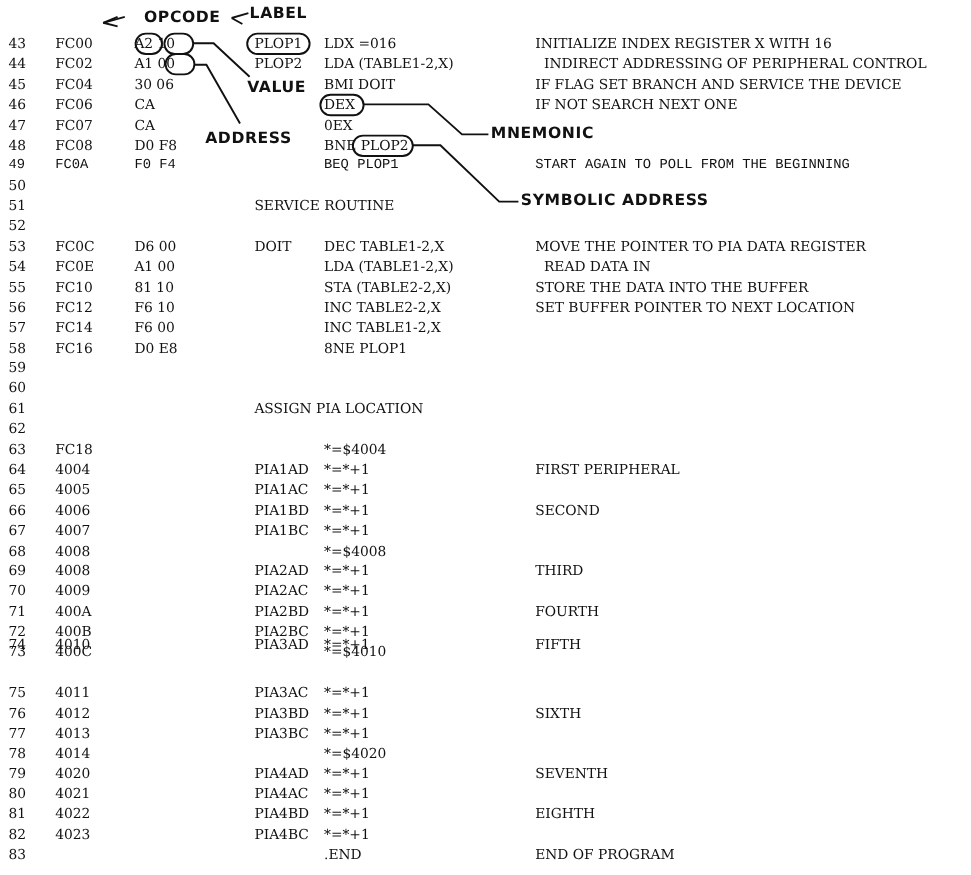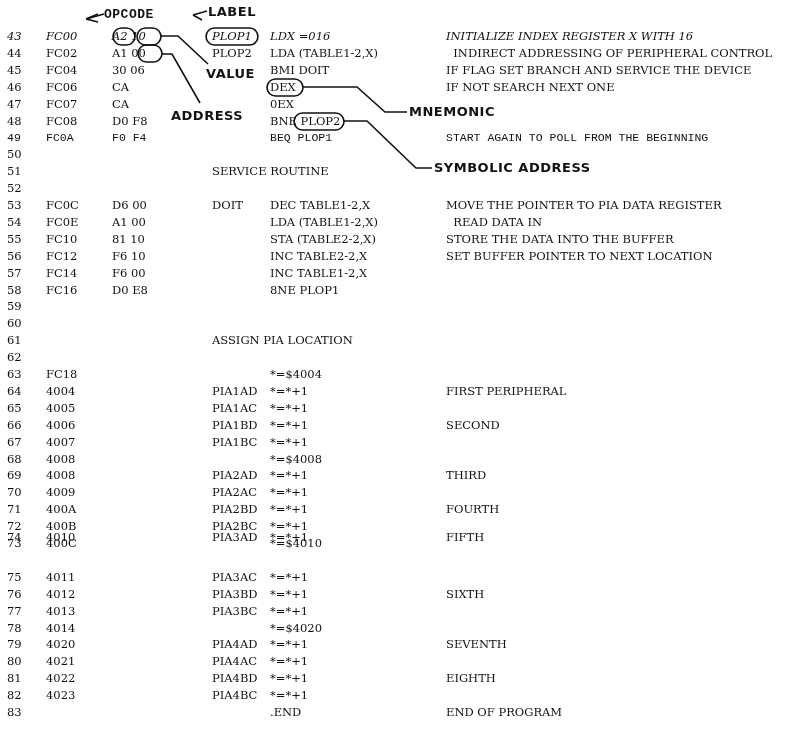--- a/index.html
+++ b/index.html
@@ -15,21 +15,21 @@
   .c-mn  { left:270px; }
   .c-cm  { left:446px; }
   .ann { position:absolute; font-family:"DejaVu Sans","Liberation Sans",sans-serif;
          font-weight:bold; font-size:13px; letter-spacing:0.5px; color:#111; white-space:nowrap; }
   svg.callouts { position:absolute; left:0; top:0; width:809px; height:729px; pointer-events:none; }
 </style>
 </head>
 <body>
 
 <div class="listing" id="listing">
-    <div class="row" style="top: 0px; font-style: italic;"><span class="c-ln">43</span><span class="c-adr">FC00</span><span class="c-op">A2 10</span><span class="c-lbl">PLOP1</span><span class="c-mn">LDX =016</span><span class="c-cm">INITIALIZE INDEX REGISTER X WITH 16</span></div>
+    <div class="row" style="top: 0px;"><span class="c-ln">43</span><span class="c-adr">FC00</span><span class="c-op">A2 10</span><span class="c-lbl">PLOP1</span><span class="c-mn">LDX =016</span><span class="c-cm">INITIALIZE INDEX REGISTER X WITH 16</span></div>
     <div class="row" style="top: 16.9px;"><span class="c-ln">44</span><span class="c-adr">FC02</span><span class="c-op">A1 00</span><span class="c-lbl">PLOP2</span><span class="c-mn">LDA (TABLE1-2,X)</span><span class="c-cm">  INDIRECT ADDRESSING OF PERIPHERAL CONTROL</span></div>
     <div class="row" style="top: 33.8px;"><span class="c-ln">45</span><span class="c-adr">FC04</span><span class="c-op">30 06</span><span class="c-lbl"></span><span class="c-mn">BMI DOIT</span><span class="c-cm">IF FLAG SET BRANCH AND SERVICE THE DEVICE</span></div>
     <div class="row" style="top: 50.7px;"><span class="c-ln">46</span><span class="c-adr">FC06</span><span class="c-op">CA</span><span class="c-lbl"></span><span class="c-mn">DEX</span><span class="c-cm">IF NOT SEARCH NEXT ONE</span></div>
     <div class="row" style="top: 67.6px;"><span class="c-ln">47</span><span class="c-adr">FC07</span><span class="c-op">CA</span><span class="c-lbl"></span><span class="c-mn">0EX</span><span class="c-cm"></span></div>
     <div class="row" style="top: 84.5px;"><span class="c-ln">48</span><span class="c-adr">FC08</span><span class="c-op">D0 F8</span><span class="c-lbl"></span><span class="c-mn">BNE PLOP2</span><span class="c-cm"></span></div>
     <div class="row" style="top: 101.4px; font-family: Liberation Mono, monospace;"><span class="c-ln">49</span><span class="c-adr">FC0A</span><span class="c-op">F0 F4</span><span class="c-lbl"></span><span class="c-mn">BEQ PLOP1</span><span class="c-cm">START AGAIN TO POLL FROM THE BEGINNING</span></div>
     <div class="row" style="top: 118.3px;"><span class="c-ln">50</span><span class="c-adr"></span><span class="c-op"></span><span class="c-lbl"></span><span class="c-mn"></span><span class="c-cm"></span></div>
     <div class="row" style="top: 135.2px;"><span class="c-ln">51</span><span class="c-adr"></span><span class="c-op"></span><span class="c-lbl">SERVICE ROUTINE</span><span class="c-mn"></span><span class="c-cm"></span></div>
     <div class="row" style="top: 152.1px;"><span class="c-ln">52</span><span class="c-adr"></span><span class="c-op"></span><span class="c-lbl"></span><span class="c-mn"></span><span class="c-cm"></span></div>
     <div class="row" style="top: 169px;"><span class="c-ln">53</span><span class="c-adr">FC0C</span><span class="c-op">D6 00</span><span class="c-lbl">DOIT</span><span class="c-mn">DEC TABLE1-2,X</span><span class="c-cm">MOVE THE POINTER TO PIA DATA REGISTER</span></div>
@@ -58,21 +58,21 @@
     <div class="row" style="top: 557.7px;"><span class="c-ln">76</span><span class="c-adr">4012</span><span class="c-op"></span><span class="c-lbl">PIA3BD</span><span class="c-mn">*=*+1</span><span class="c-cm">SIXTH</span></div>
     <div class="row" style="top: 574.6px;"><span class="c-ln">77</span><span class="c-adr">4013</span><span class="c-op"></span><span class="c-lbl">PIA3BC</span><span class="c-mn">*=*+1</span><span class="c-cm"></span></div>
     <div class="row" style="top: 591.5px;"><span class="c-ln">78</span><span class="c-adr">4014</span><span class="c-op"></span><span class="c-lbl"></span><span class="c-mn">*=$4020</span><span class="c-cm"></span></div>
     <div class="row" style="top: 608.4px; padding-left: 20px;"><span class="c-ln">79</span><span class="c-adr">4020</span><span class="c-op"></span><span class="c-lbl">PIA4AD</span><span class="c-mn">*=*+1</span><span class="c-cm">SEVENTH</span></div>
     <div class="row" style="top: 625.3px;"><span class="c-ln">80</span><span class="c-adr">4021</span><span class="c-op"></span><span class="c-lbl">PIA4AC</span><span class="c-mn">*=*+1</span><span class="c-cm"></span></div>
     <div class="row" style="top: 642.2px;"><span class="c-ln">81</span><span class="c-adr">4022</span><span class="c-op"></span><span class="c-lbl">PIA4BD</span><span class="c-mn">*=*+1</span><span class="c-cm">EIGHTH</span></div>
     <div class="row" style="top: 659.1px;"><span class="c-ln">82</span><span class="c-adr">4023</span><span class="c-op"></span><span class="c-lbl">PIA4BC</span><span class="c-mn">*=*+1</span><span class="c-cm"></span></div>
     <div class="row" style="top: 676px;"><span class="c-ln">83</span><span class="c-adr"></span><span class="c-op"></span><span class="c-lbl"></span><span class="c-mn">.END</span><span class="c-cm">END OF PROGRAM</span></div>
   </div>
 
-<div class="ann" style="left:104px;top:7px;font-family:Liberation Mono, monospace;">OPCODE</div>
+<div class="ann" style="left:120px;top:7px;">OPCODE</div>
 <div class="ann" style="left:208px;top:4px;">LABEL</div>
 <div class="ann" style="left:206px;top:66px;">VALUE</div>
 <div class="ann" style="left:171px;top:108px;">ADDRESS</div>
 <div class="ann" style="left:409px;top:104px;">MNEMONIC</div>
 <div class="ann" style="left:434px;top:160px;">SYMBOLIC ADDRESS</div>
 
 <svg class="callouts" viewBox="0 0 809 729">
   <g fill="none" stroke="#111" stroke-width="1.6">
 
     <path d="M86,19 L104,14"></path>

